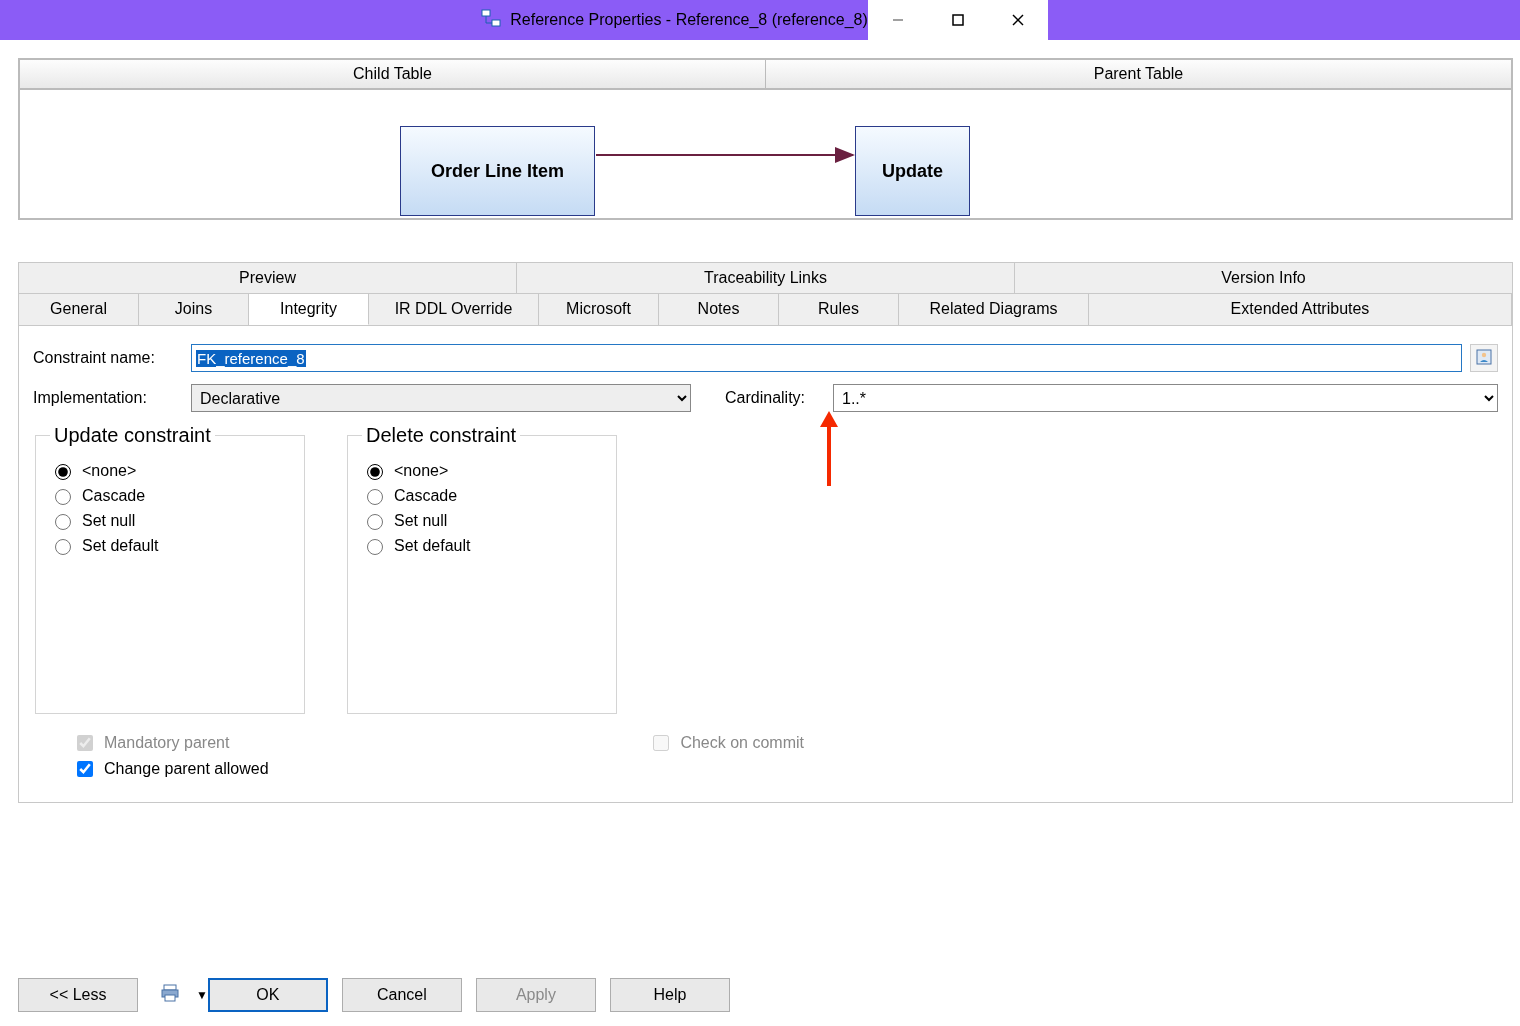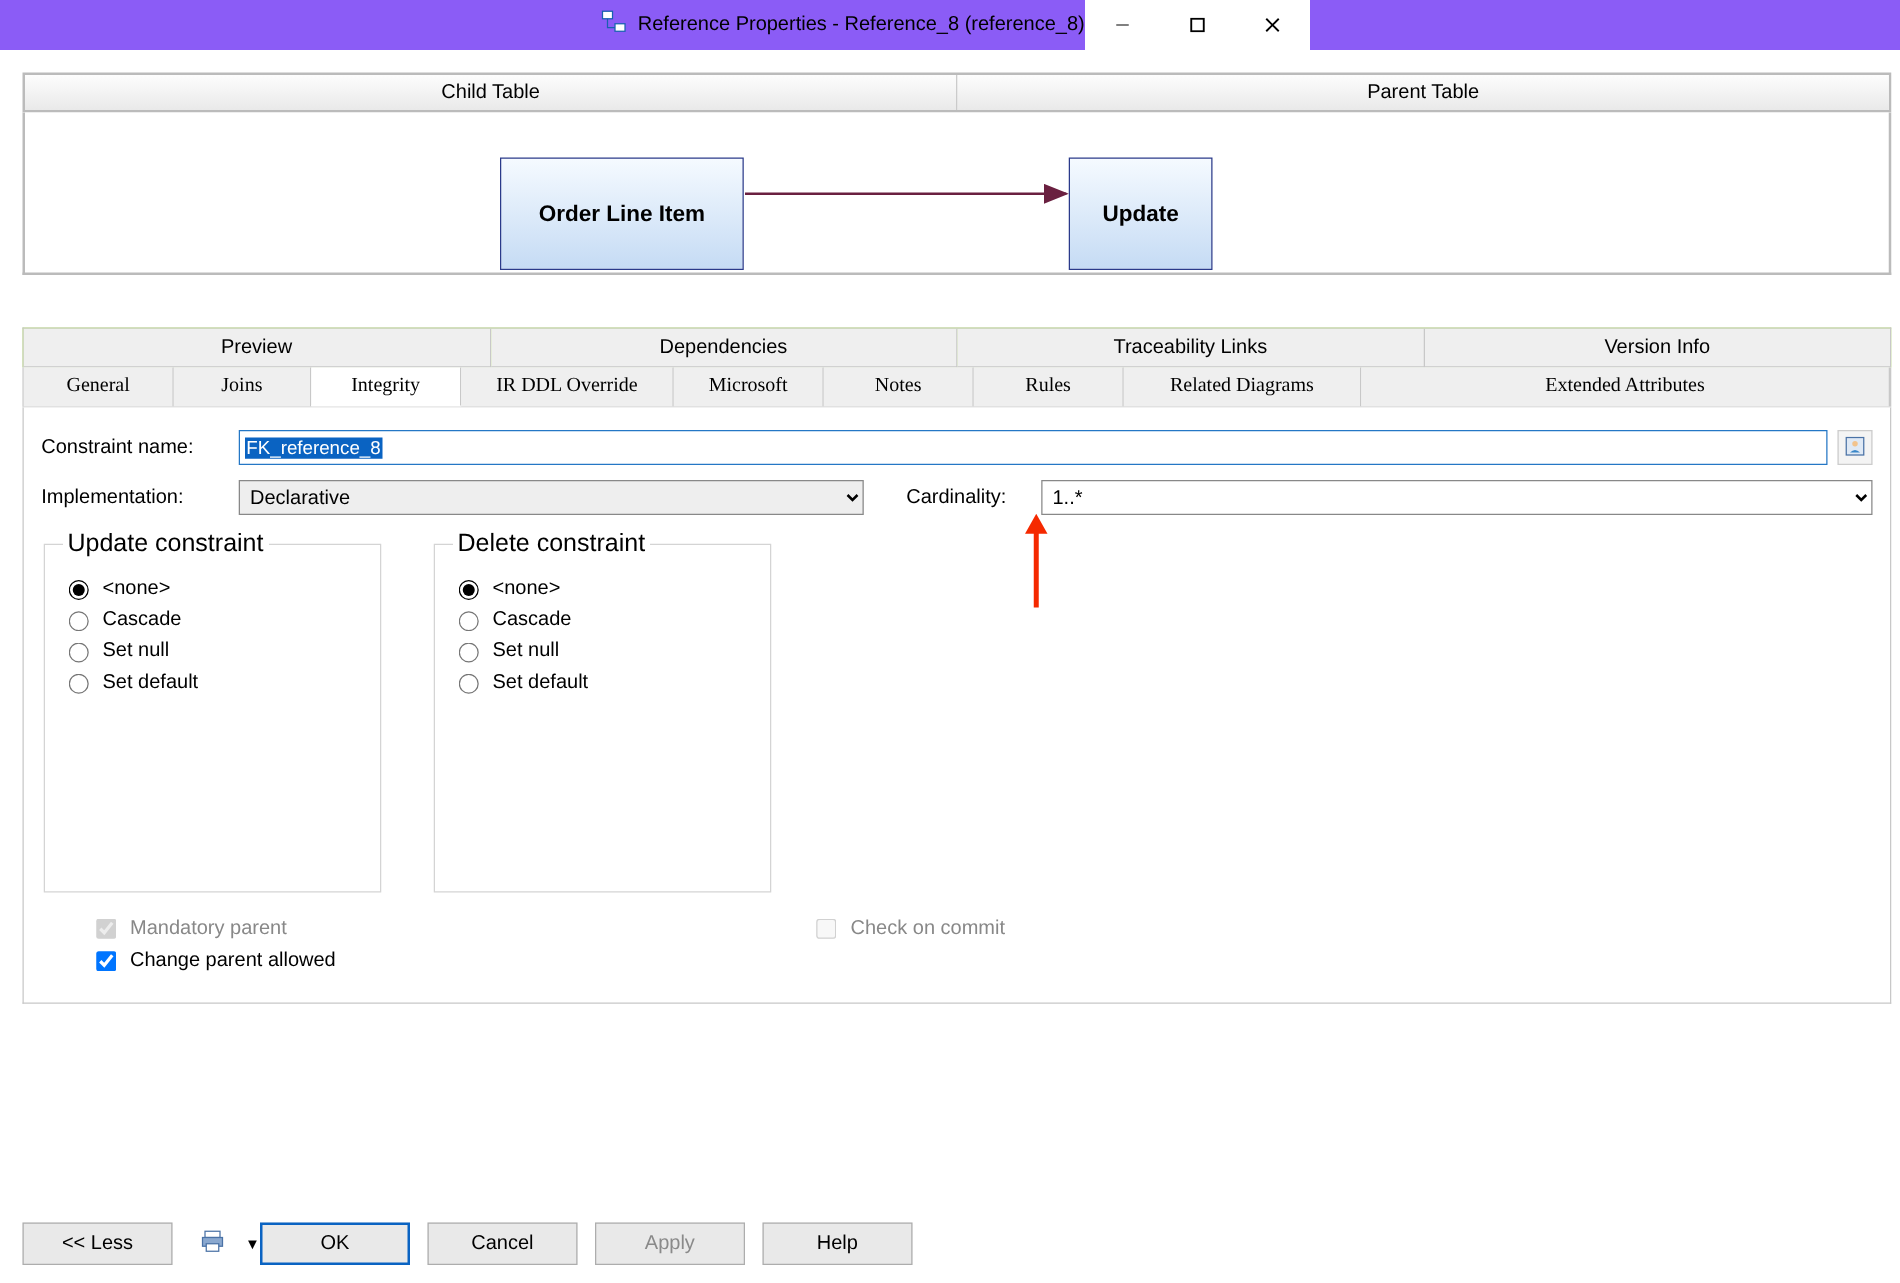--- a/index.html
+++ b/index.html
@@ -58,31 +58,31 @@
   }
   .child-box { left:380px; width:195px; }
   .parent-box { left:835px; width:115px; }
 
   svg.rel-arrow { position:absolute; top:0; left:0; width:100%; height:100%; pointer-events:none; }
 
   .spacer1 { height:42px; }
 
   
   .tabs {
-    display:flex; border:1px solid #c8c8c8; border-bottom:none; background:#bef264;
+    display:flex; border:1px solid #c8c8c8; border-bottom:none; background:#f97316;
   }
   .tab {
     flex:1; text-align:center; padding:6px 0; font-size:16px;
     border-right:1px solid #c8c8c8; border-bottom:1px solid #c8c8c8;
     background:#efefef;
   }
   .tab:last-child { border-right:none; }
 
   .tabs2 {
-    display:flex; border:1px solid #c8c8c8; border-top:none; background:#f1f1f1;font-family:Liberation Serif, serif;
+    display:flex; border:1px solid #c8c8c8; border-top:none; background:#f1f1f1;
   }
   .tab2 {
     text-align:center; padding:6px 14px; font-size:16px;
     border-right:1px solid #c8c8c8;
     background:#efefef;
   }
   .tab2.active { background:#fff; border-bottom:1px solid #fff; }
   .tabrow2-wrap { border-bottom:1px solid #c8c8c8; }
 
   .tab-body {
@@ -194,21 +194,20 @@
           </marker>
         </defs>
         <line x1="576" y1="65" x2="833" y2="65" stroke="#6a2040" stroke-width="2" marker-end="url(#arr)"></line>
       </svg>
     </div>
 
     <div class="spacer1"></div>
 
     <div class="tabs">
       <div class="tab">Preview</div>
-      <div class="tab">Dependencies</div>
       <div class="tab">Traceability Links</div>
       <div class="tab">Version Info</div>
     </div>
 
     <div class="tabrow2-wrap">
     <div class="tabs2" style="border-bottom:none;">
       <div class="tab2" style="width:120px">General</div>
       <div class="tab2" style="width:110px">Joins</div>
       <div class="tab2 active" style="width:120px">Integrity</div>
       <div class="tab2" style="width:170px">IR DDL Override</div>

